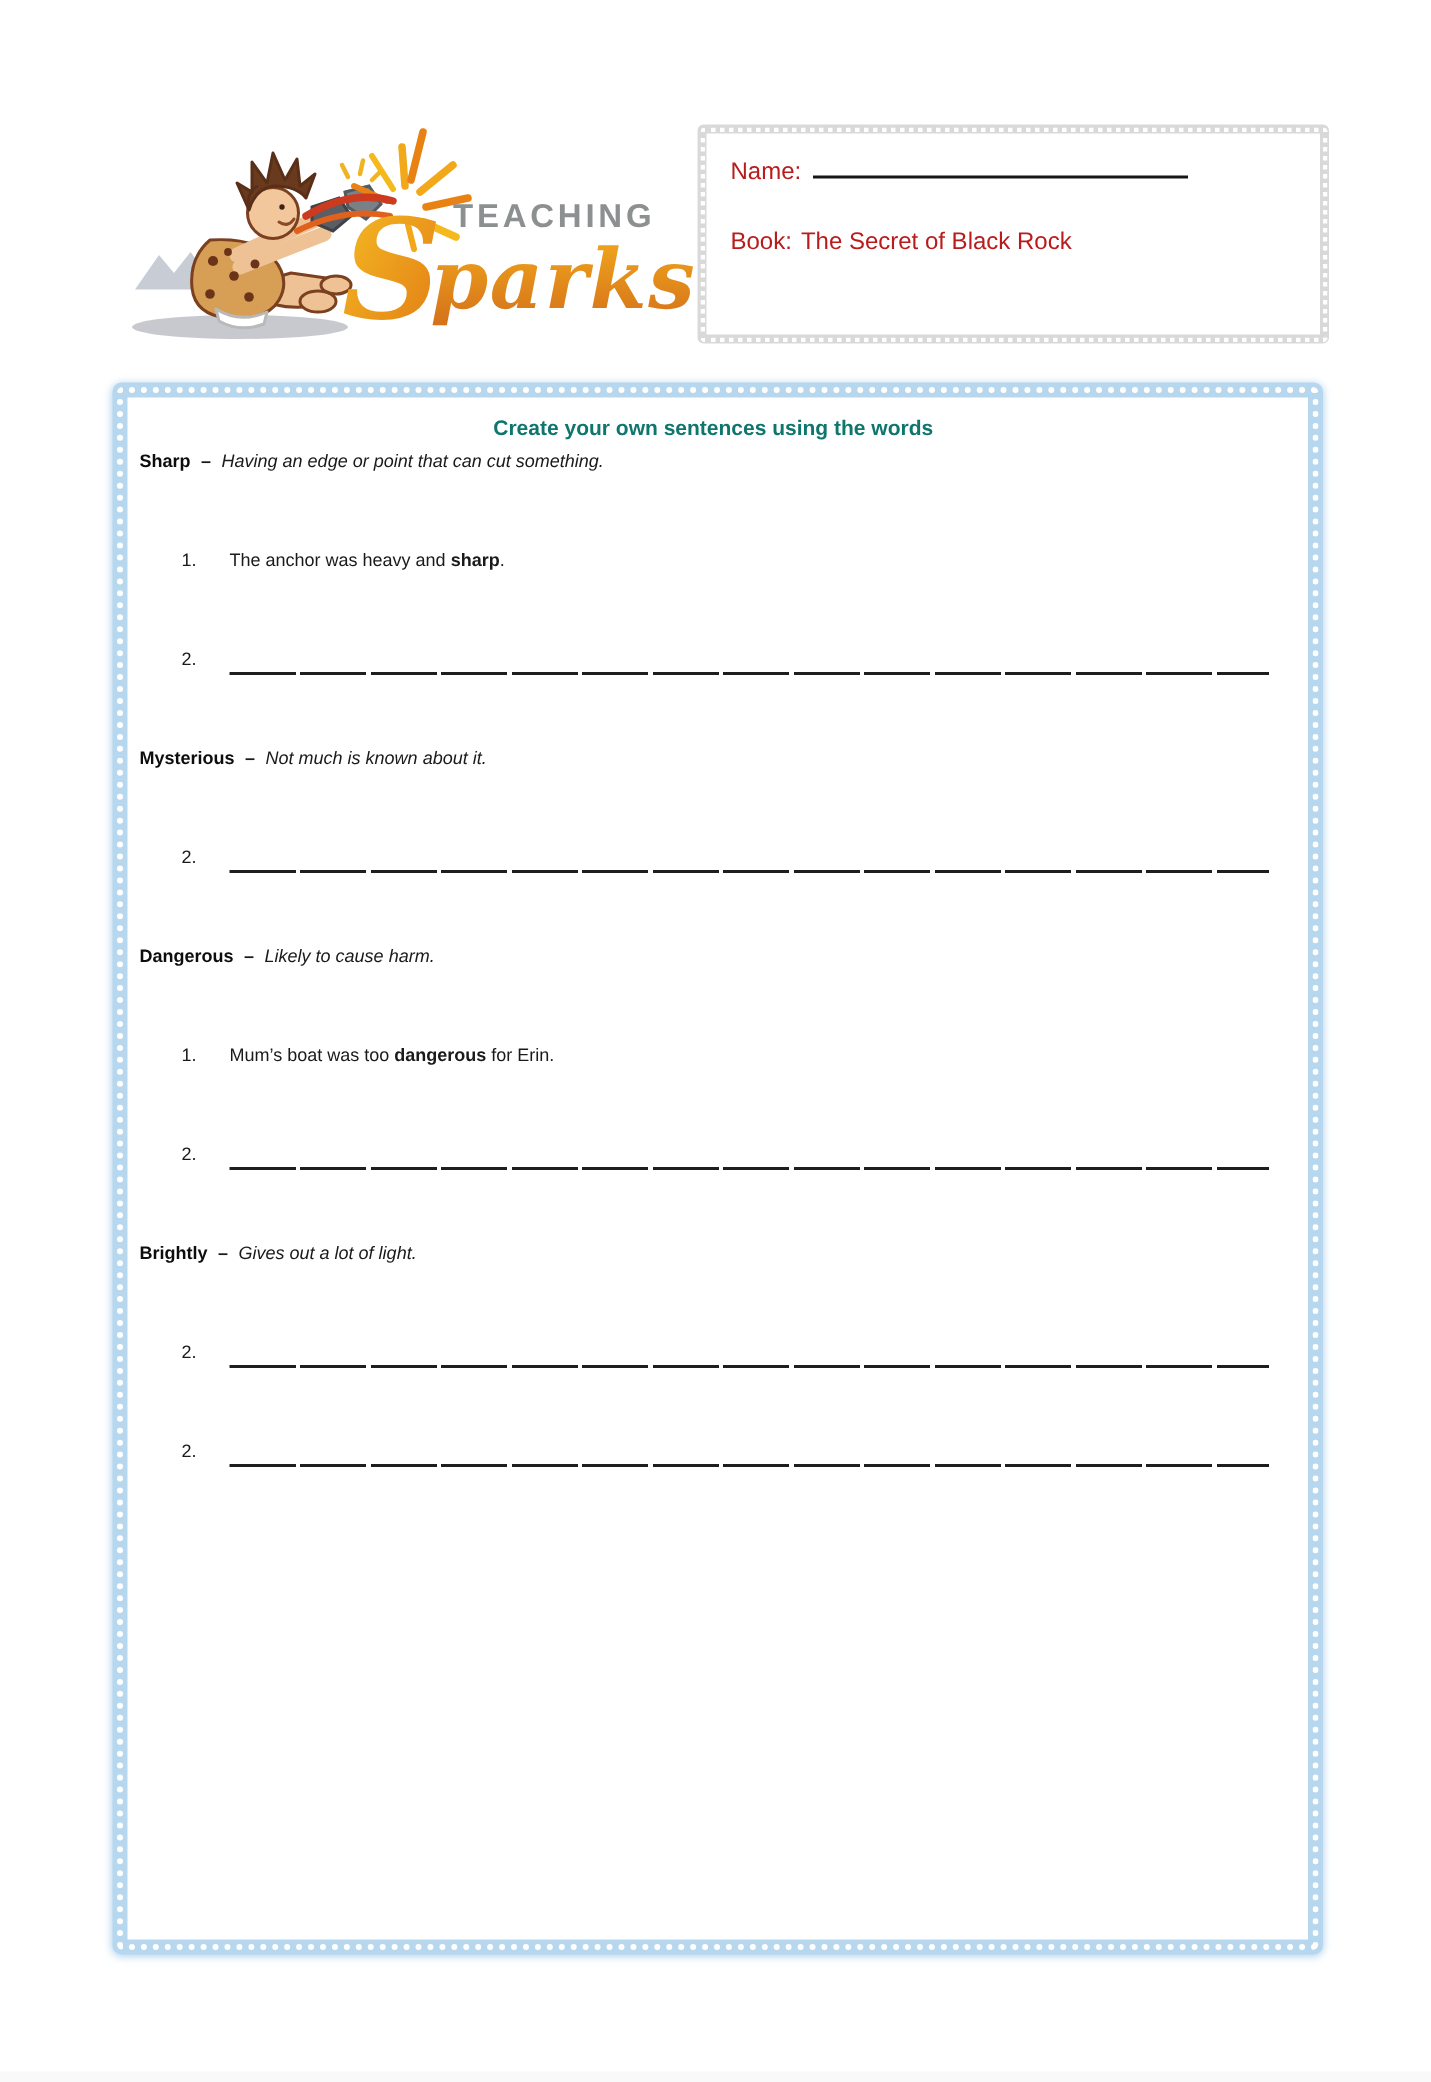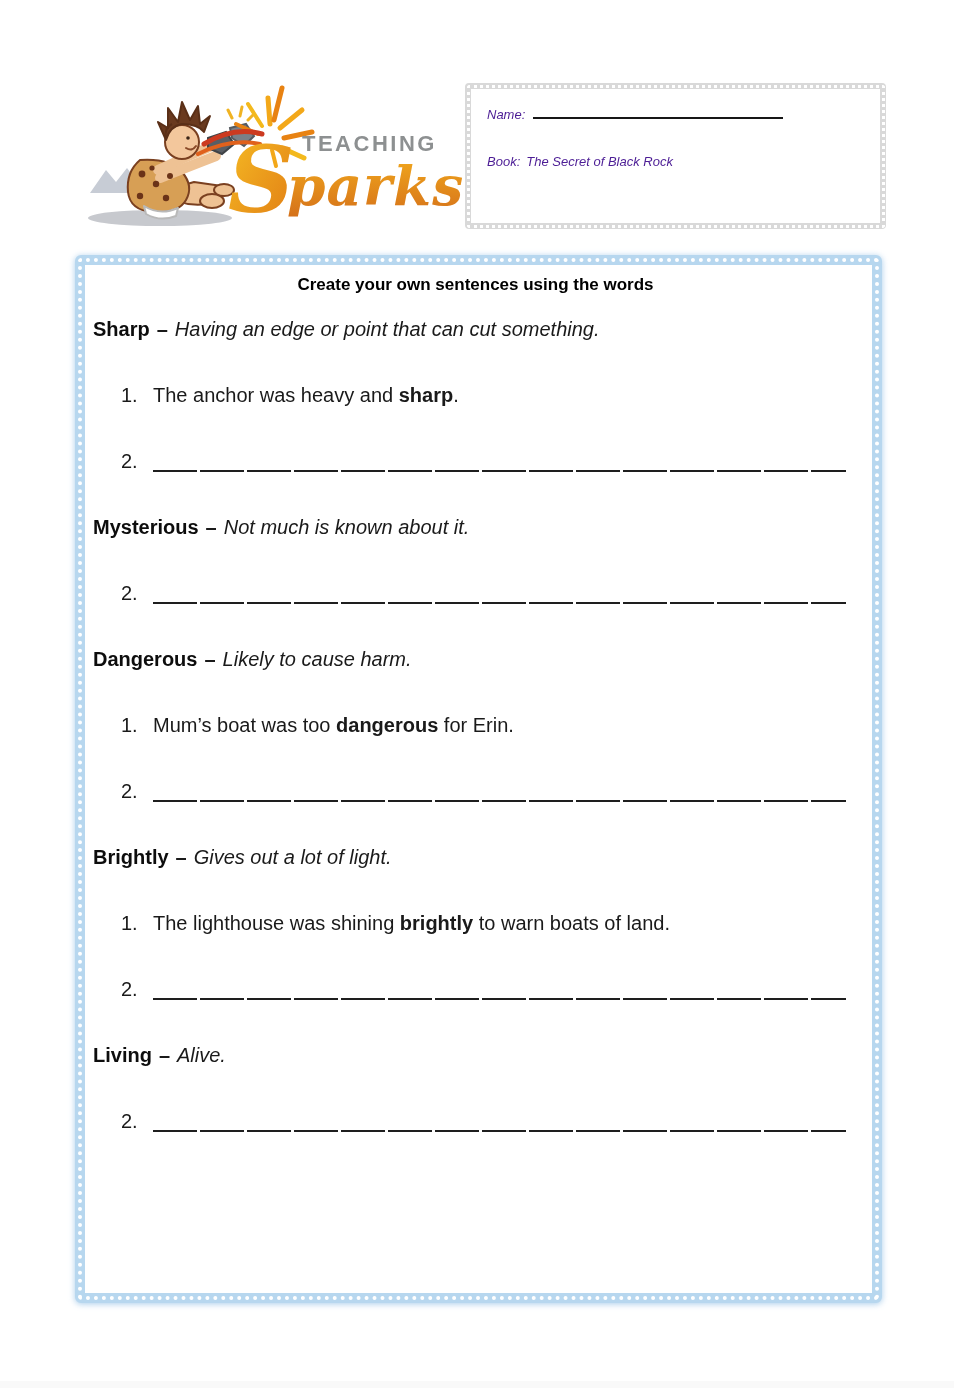--- a/index.html
+++ b/index.html
@@ -11,42 +11,42 @@
 
   .info-box {
     position:absolute; left:465px; top:83px; width:421px; height:146px;
     background:#ffffff; border:6px solid #d9d9d9; border-radius:4px;
   }
   .info-box::before {
     content:""; position:absolute; inset:-4.5px; pointer-events:none;
     border:3px dotted #ffffff; border-radius:3px;
   }
   .info-box .inner { padding:13px 6px 0 16px; }
-  .info-line { font-size:13px; line-height:24px; margin-bottom:23px; white-space:nowrap; color:#4c1d95;font-style:italic; }
+  .info-line { font-size:16px; line-height:24px; margin-bottom:23px; white-space:nowrap; color:#b91c1c; }
   .info-line .val { margin-left:6px; }
   .name-underline {
     display:inline-block; width:250px; height:17px; margin-left:8px;
     border-bottom:2.5px solid #161616; vertical-align:baseline;
   }
 
   
   .worksheet-box {
     position:absolute; left:75px; top:255px; width:807px; height:1048px;
     background:#ffffff; border:10px solid #b7d7ef; border-radius:6px;
     box-shadow:0 1px 6px rgba(140,188,228,0.75);
   }
   .worksheet-box::before {
     content:""; position:absolute; inset:-7px; pointer-events:none;
     border:4px dotted #ffffff; border-radius:4px;
   }
   .ws-inner { padding:10px 14px 0 8px; height:100%; }
 
-  .ws-title { font-size:17px; font-weight:bold; text-align:center; line-height:20px; margin-bottom:22px; color:#000000; }
-
-  .line { font-size:20px; line-height:24px; margin-bottom:42px; }
+  .ws-title { font-size:14px; font-weight:bold; text-align:center; line-height:20px; color:#0f766e; }
+
+  .line { font-size:12px; line-height:24px; margin-bottom:42px; }
   .word-line .word { font-weight:bold; color:#0d0d0d; }
   .word-line .dash { margin:0 7px; font-weight:600; }
   .word-line .def { font-style:italic; }
 
   .numbered { padding-left:28px;margin-top:36px; }
   .num { display:inline-block; width:32px; }
   .ex b, .ex strong { font-weight:bold; }
 
   .blank-line { display:flex; align-items:flex-end; }
   .blank-line .num { flex:0 0 32px; }
@@ -182,33 +182,27 @@
       <p class="line numbered blank-line">
         <span class="num">2.</span>
           <span class="write-line"></span>
       </p>
     </section>
 
     <section>
       <p class="line word-line">
         <span class="word">Brightly</span><span class="dash">–</span><span class="def">Gives out a lot of light.</span>
       </p>
-      <p class="line numbered ex">
-        <span class="num">1.</span><span>The lighthouse was shining </span><strong>brightly</strong><span> to warn boats of land.</span>
-      </p>
-      <p class="line numbered blank-line">
-        <span class="num">2.</span>
-          <span class="write-line"></span>
-      </p>
-    </section>
-
-    <section>
-      <p class="line word-line">
-        <span class="word">Living</span><span class="dash">–</span><span class="def">Alive.</span>
-      </p>
+      <p class="line numbered blank-line">
+        <span class="num">2.</span>
+          <span class="write-line"></span>
+      </p>
+    </section>
+
+    <section>
       <p class="line numbered blank-line">
         <span class="num">2.</span>
           <span class="write-line"></span>
       </p>
     </section>
   </div>
 </div>
 
 <div class="page-edge"></div>
 

